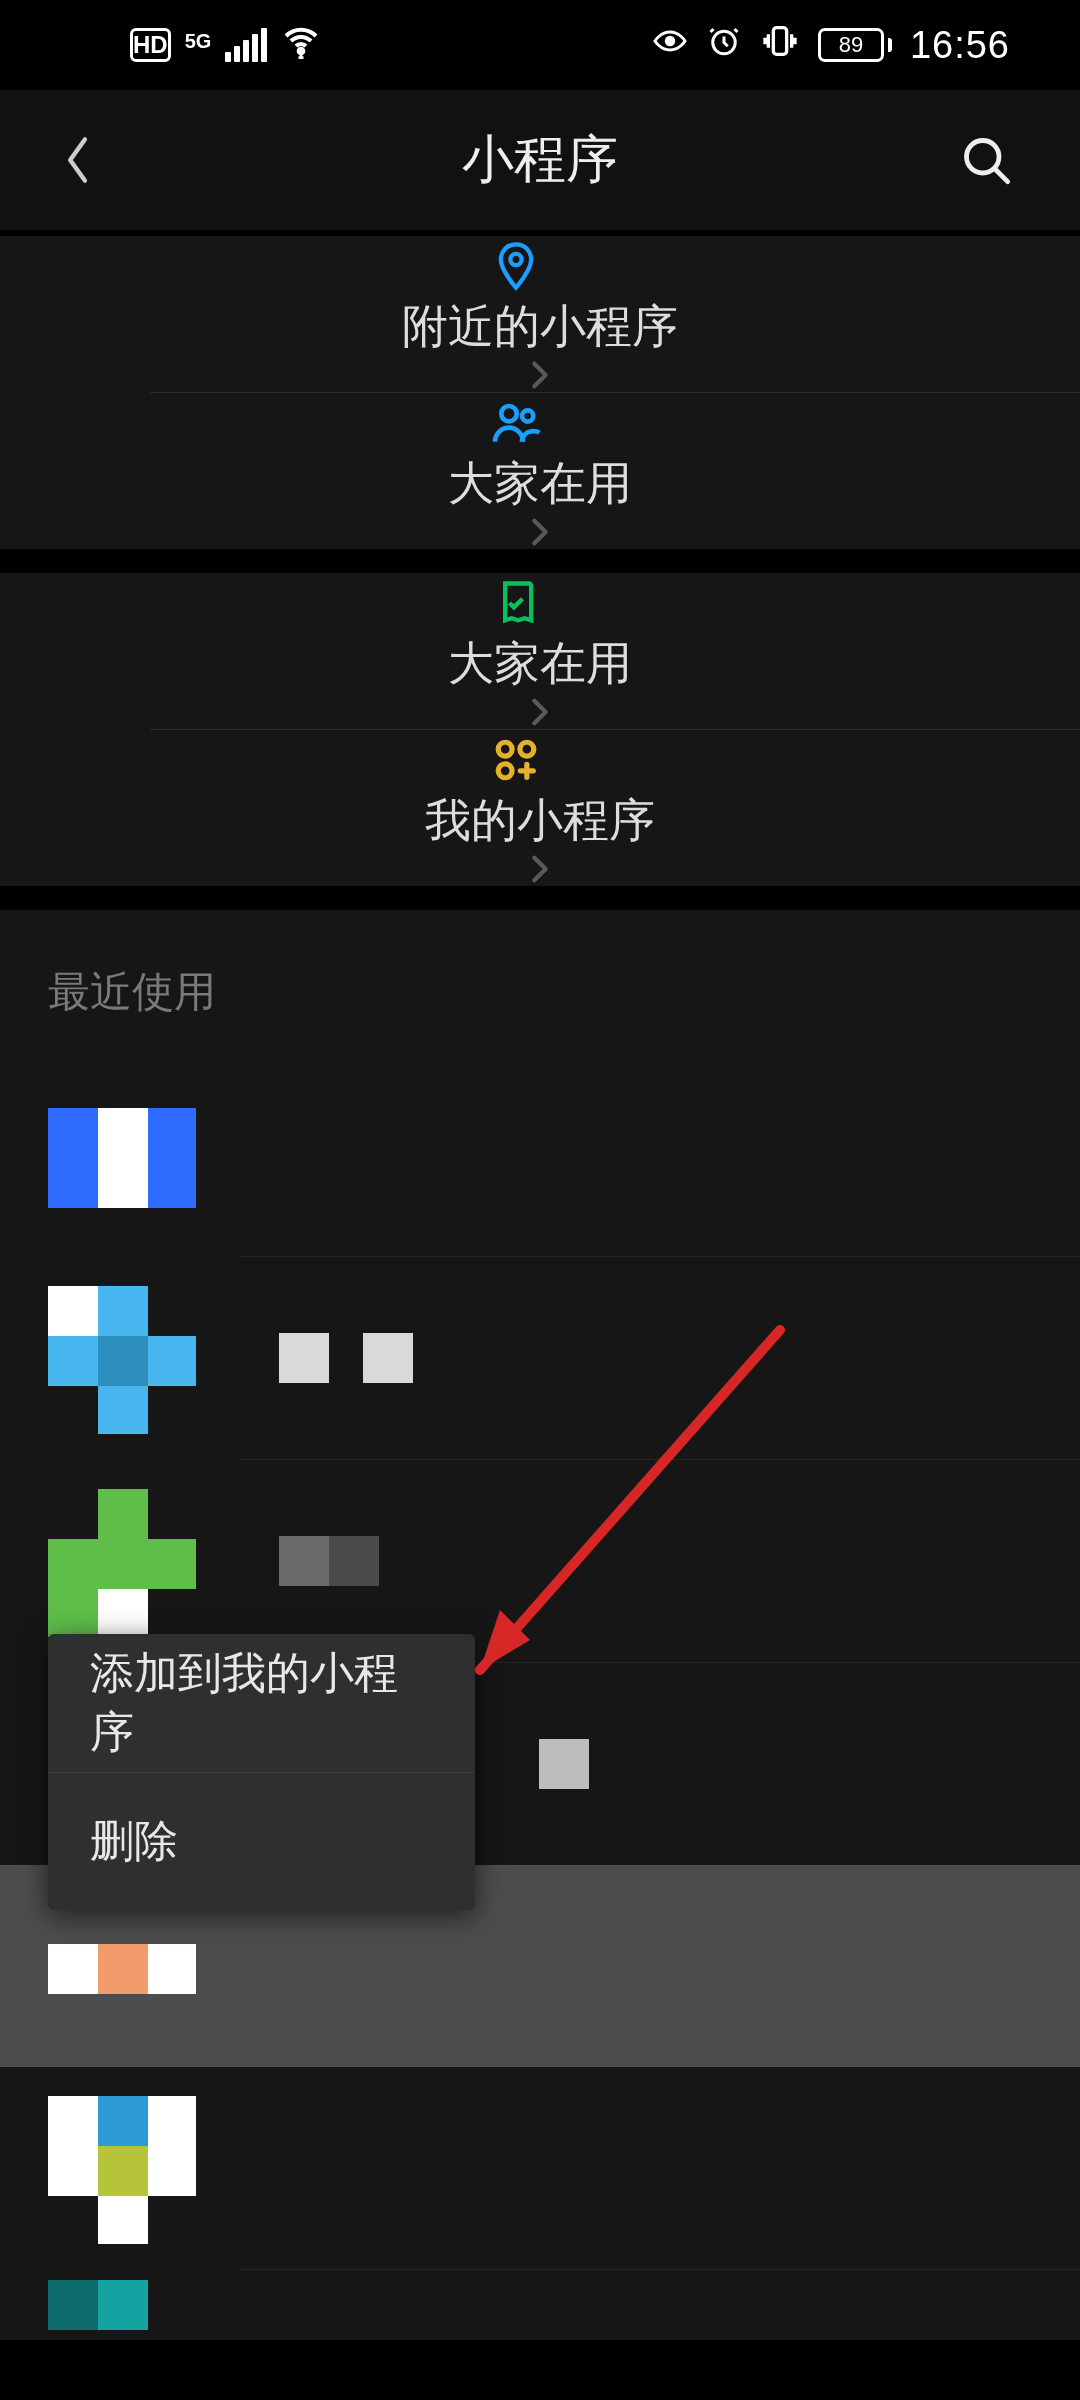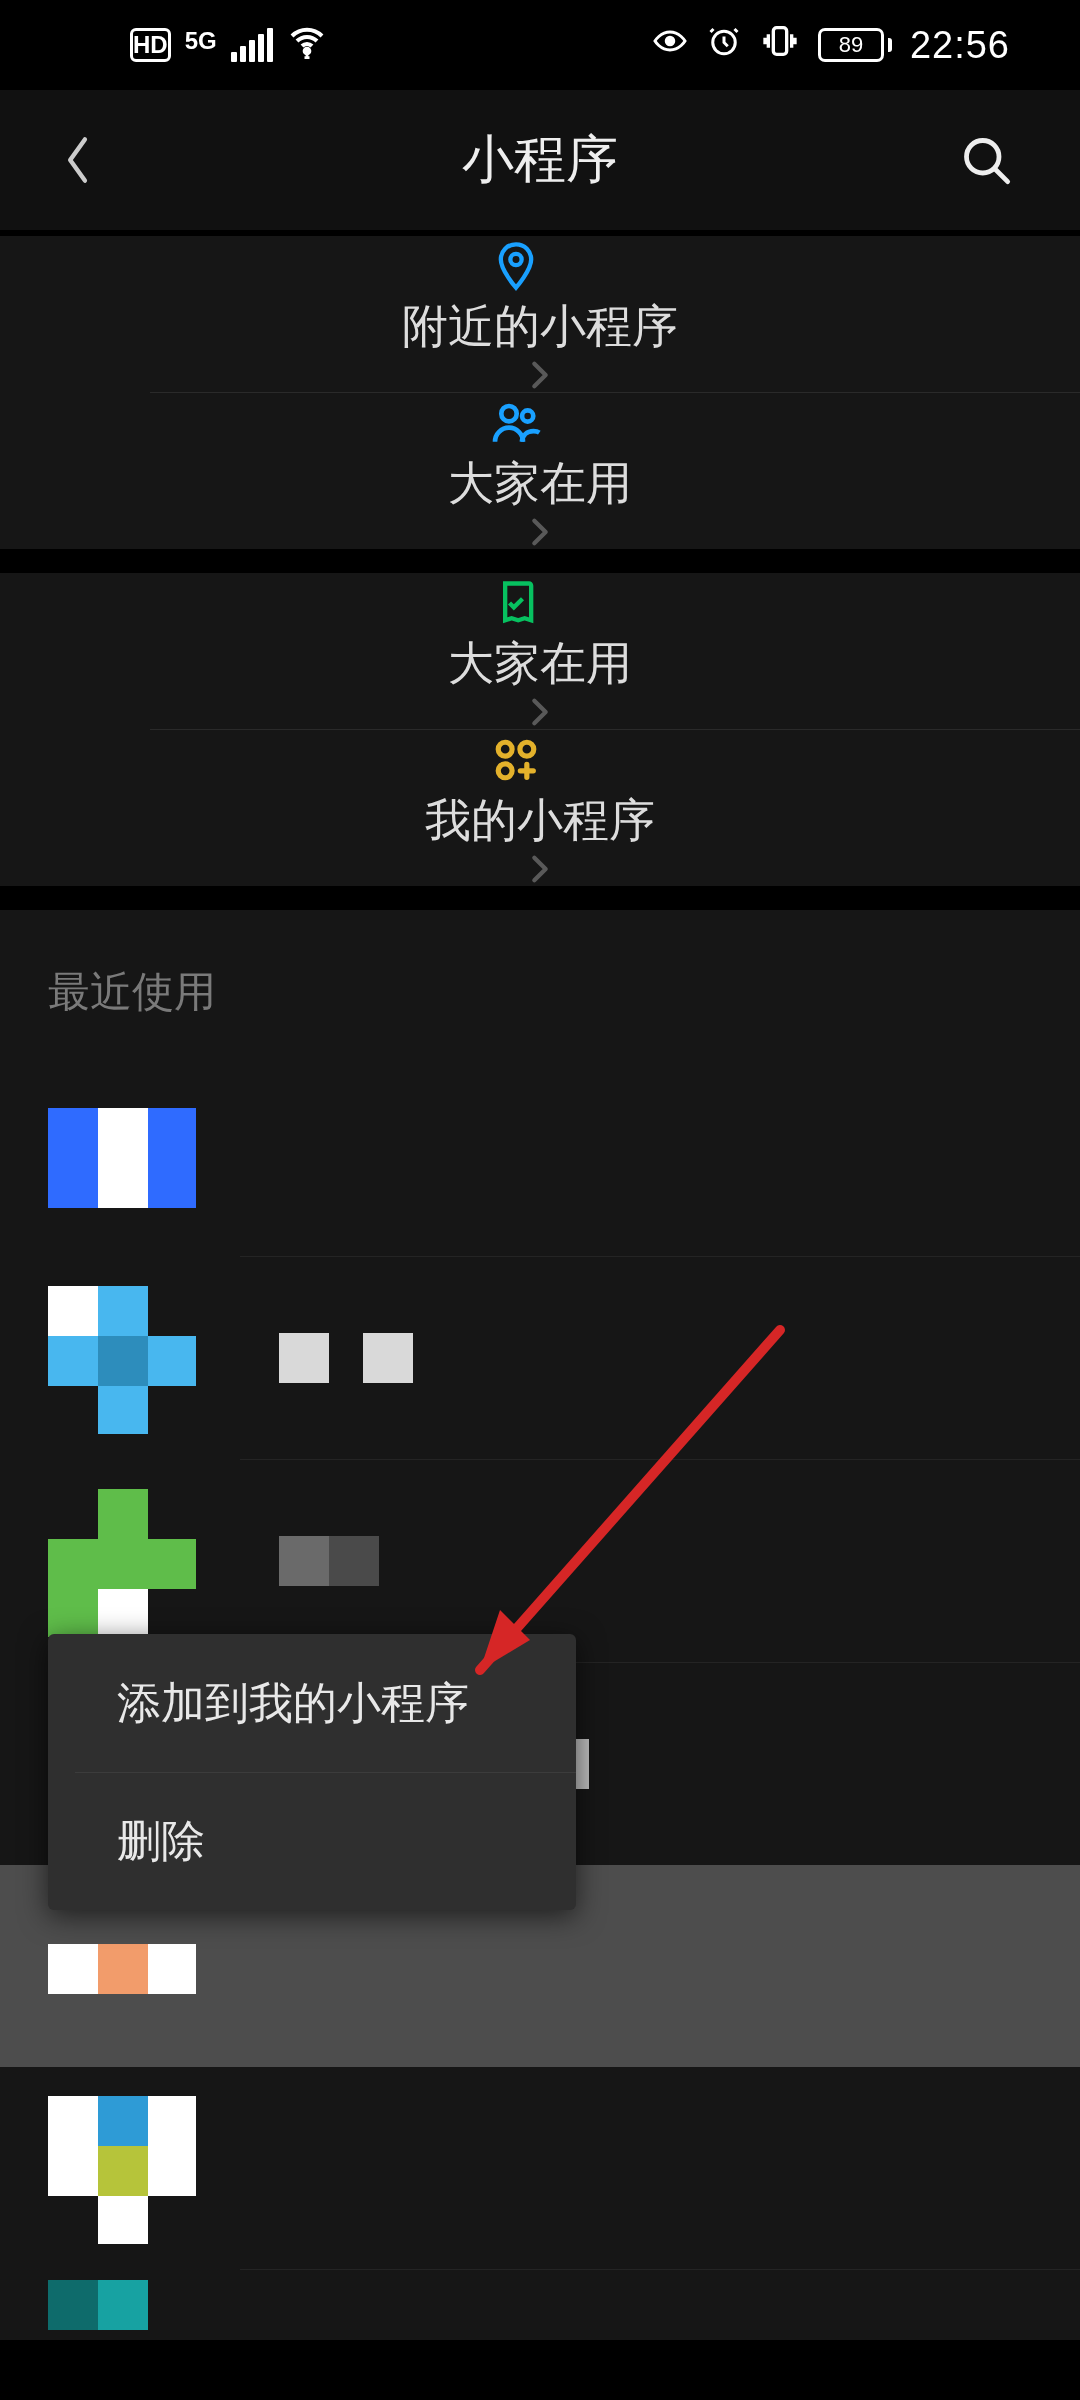--- a/index.html
+++ b/index.html
@@ -27,21 +27,21 @@
   .status-left, .status-right { display: flex; align-items: center; gap: 14px; }
   .status-right { gap: 18px; }
   .hd-pill {
     border: 3px solid #fff;
     border-radius: 6px;
     font-size: 24px;
     font-weight: 700;
     padding: 0 0;
     line-height: 28px;
   }
-  .sig-5g { font-size: 24px; font-weight: 700; line-height: 20px; margin-bottom: 9px; }
+  .sig-5g { font-size: 20px; font-weight: 700; line-height: 20px; margin-bottom: 9px; }
   .sig-bars { display: flex; align-items: flex-end; gap: 3px; }
   .sig-bars span { width: 6px; background: #fff; border-radius: 1px; }
   .wifi svg { width: 40px; height: 40px; }
   .eye svg, .alarm svg { width: 36px; height: 36px; }
   .vibrate svg { width: 40px; height: 40px; }
   .battery {
     display: flex; align-items: center; gap: 4px; position: relative;
   }
   .battery-body {
     width: 66px; height: 34px; border: 3px solid #fff; border-radius: 7px;
@@ -124,26 +124,25 @@
   
   .recent-item.highlight {
     background:#4d4d4d;
   }
 
   
   .context-menu {
     position:absolute;
     left: 48px;
     top: 1634px;
-    width: 528px;
+    width: 427px;
     background:#2f2f2f;
     box-shadow: 0 6px 28px rgba(0,0,0,.6);
     border-radius: 6px;
     z-index: 20;
-    padding-left: 27px;
   }
   .context-menu .menu-item {
     height: 138px;
     display:flex; align-items:center;
     padding: 0 42px;
     font-size: 44px;
     color:#e8e8e8;
   }
   .context-menu .menu-item + .menu-item { border-top:1px solid #3c3c3c; }
 
@@ -206,21 +205,21 @@
         <rect x="8" y="4" width="8" height="16" rx="2"></rect>
           <path d="M5 8v8M3 10v4M19 8v8M21 10v4"></path>
       </svg>
     </span>
     <span class="battery">
       <span class="battery-body">
           <span>89</span>
         </span>
       <span class="battery-tip"></span>
     </span>
-    <span class="clock">22:56</span>
+    <span class="clock">16:56</span>
   </div>
 </div>
 
 <div class="top-nav">
   <div class="back-btn">
     <svg viewBox="0 0 20 34" fill="none" stroke="#ccc" stroke-width="3" stroke-linecap="round" stroke-linejoin="round">
       <polyline points="14,3 4,17 14,31"></polyline>
     </svg>
   </div>
   <div class="nav-title">小程序</div>

